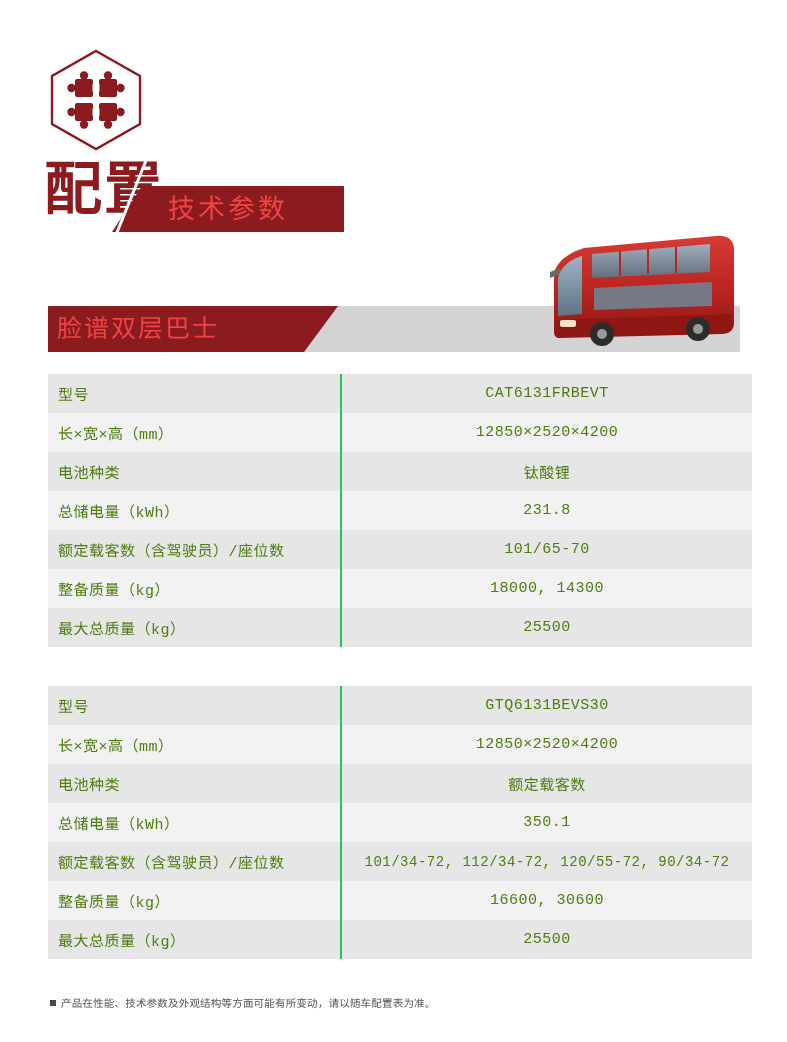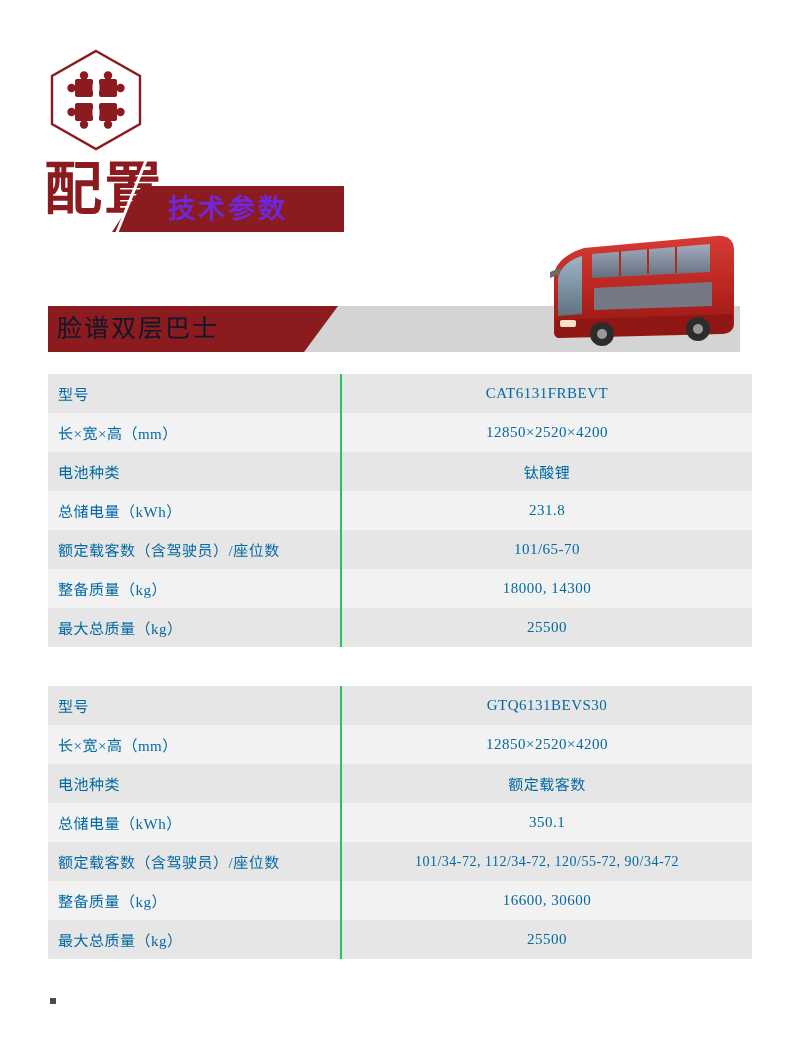--- a/index.html
+++ b/index.html
@@ -56,23 +56,23 @@
     clip-path: polygon(30px 0, 100% 0, 100% 100%, 0 100%);
   }
   .title-banner-text {
     position: absolute;
     left: 168px;
     top: 188px;
     z-index: 4;
     font-family: "DejaVu Serif", "Liberation Serif", serif;
     font-size: 27px;
     line-height: 42px;
-    color: #6d28d9;
+    color: #ef4444;
     letter-spacing: 3px;
-    font-weight: 700;
+    font-weight: 400;
   }
   .title-slash {
     position: absolute;
     left: 131px;
     top: 152px;
     width: 3px;
     height: 84px;
     background: #ffffff;
     transform: rotate(22deg);
     z-index: 5;
@@ -97,21 +97,21 @@
     clip-path: polygon(0 0, 100% 0, calc(100% - 34px) 100%, 0 100%);
   }
   .band-text {
     position: absolute;
     left: 57px;
     top: 306px;
     height: 46px;
     line-height: 46px;
     font-family: "DejaVu Serif", "Liberation Serif", serif;
     font-size: 25px;
-    color: #0f172a;
+    color: #ef4444;
     letter-spacing: 2px;
     z-index: 3;
   }
 
   
   .bus-art {
     position: absolute;
     left: 520px;
     top: 228px;
     width: 220px;
@@ -126,25 +126,25 @@
     width: 692px;
     border-collapse: collapse;
     table-layout: fixed;
   }
   #table-1 { top: 374px; }
   #table-2 { top: 686px; }
 
   .spec-table tr { height: 39px; }
   .spec-table td {
     font-size: 15px;
-    color: #0369a1;
+    color: #4d7c0f;
     border: none;
     padding: 0;
     vertical-align: middle;
-    font-family: Liberation Serif, serif;
+    font-family: Liberation Mono, monospace;
     margin-left: 40px;
   }
   .spec-table tr.odd td { background: #e6e6e6; }
   .spec-table tr.even td { background: #f2f2f2; }
 
   .spec-table td.k {
     width: 282px;
     padding-left: 10px;
     letter-spacing: 0.5px;
   }
@@ -310,14 +310,14 @@
       <td class="v">16600, 30600</td>
     </tr>
     <tr class="odd">
       <td class="k">最大总质量（kg）</td>
       <td class="v">25500</td>
     </tr>
   </tbody>
 </table>
 
 <div class="footnote">
-  <span class="sq"></span>
+  <span class="sq"></span><span>产品在性能、技术参数及外观结构等方面可能有所变动，请以随车配置表为准。</span>
 </div>
 
 </body></html>

